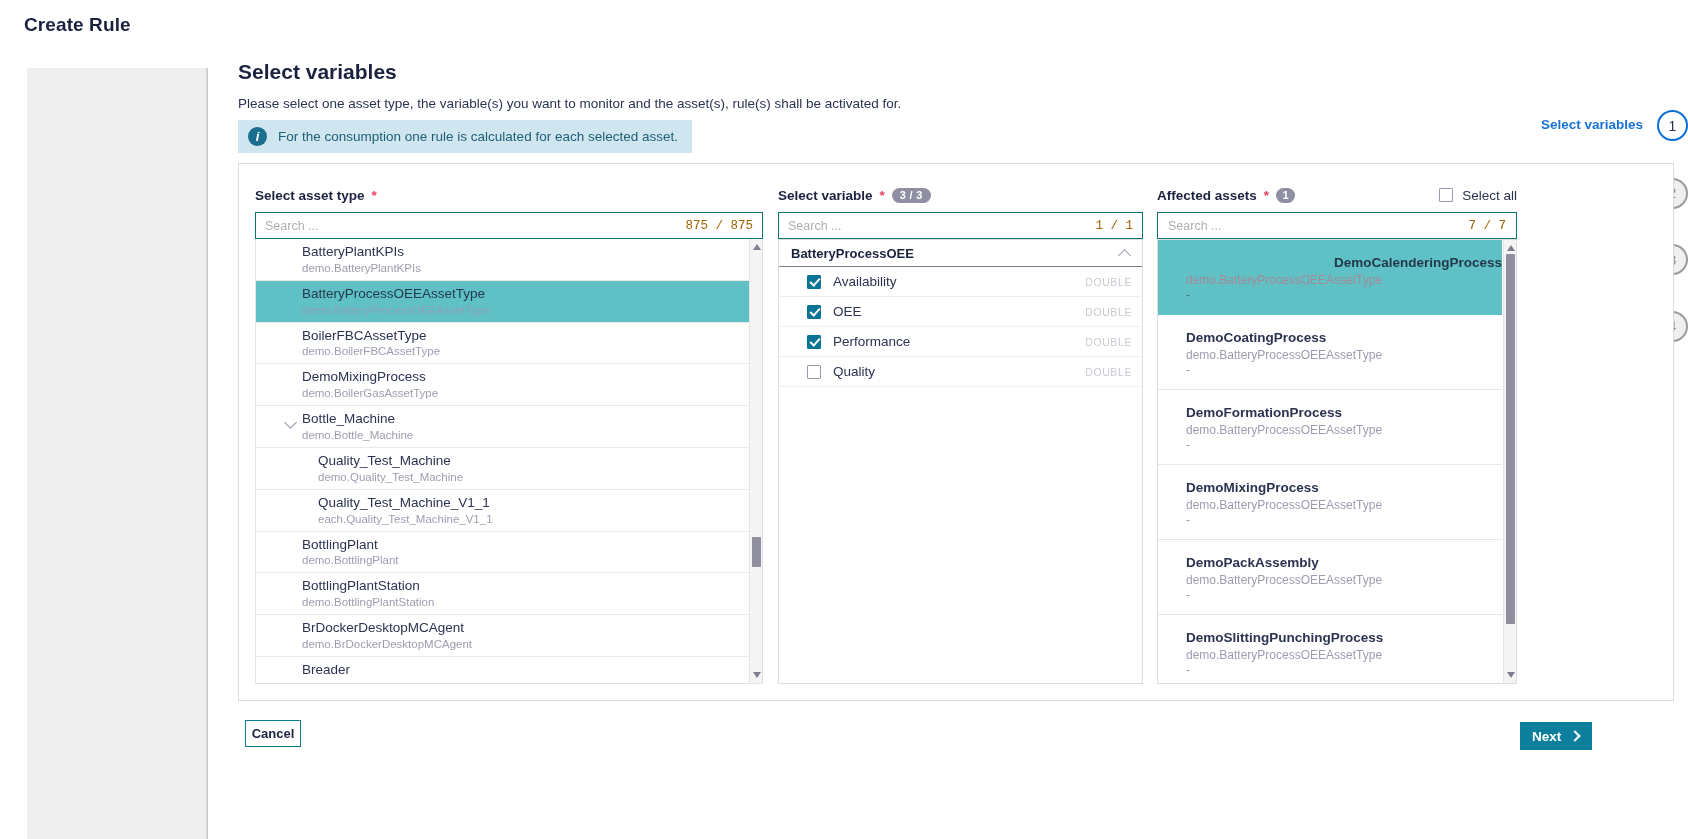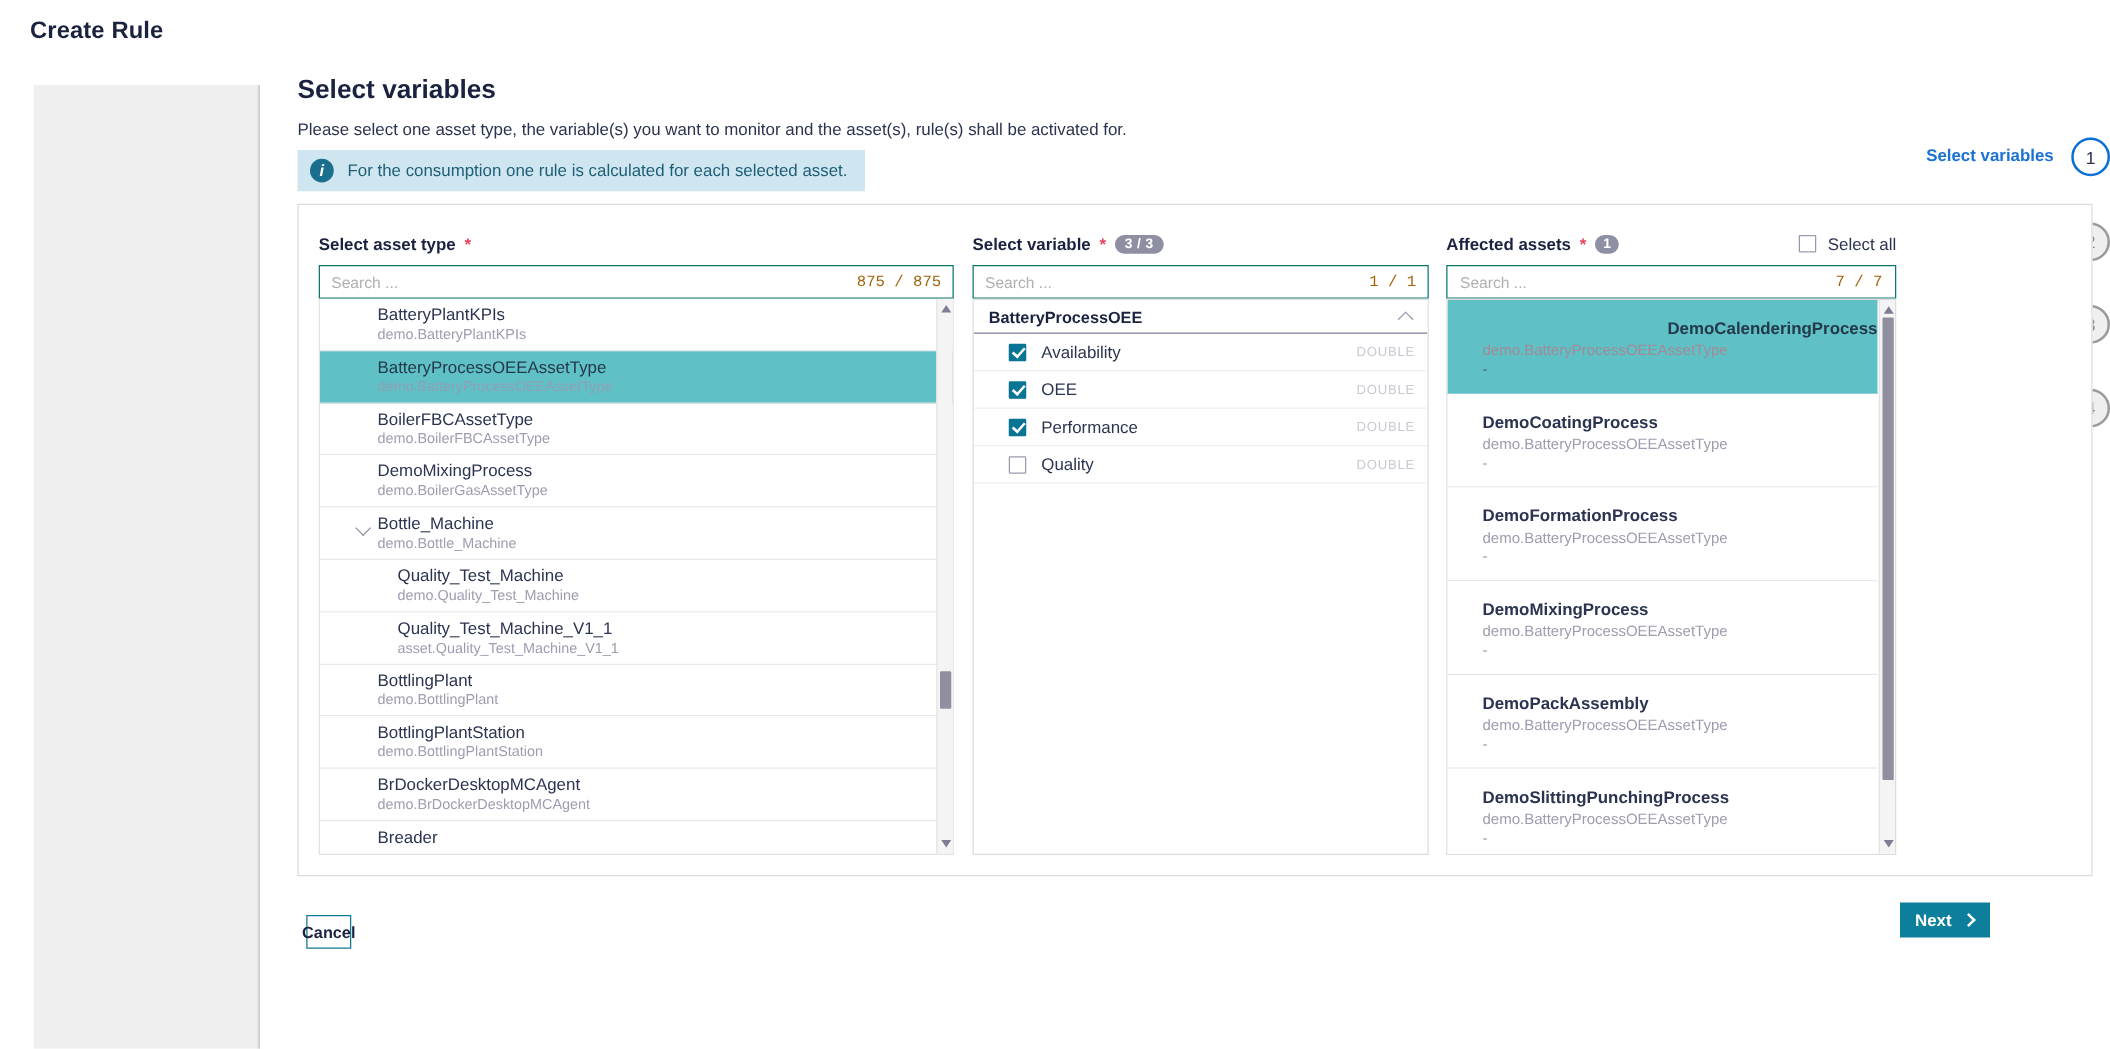--- a/index.html
+++ b/index.html
@@ -204,22 +204,22 @@
   .asset-name { font-size: 13.5px; font-weight: bold; color: #2b3350; line-height: 1.3; }
   .asset-sub  { font-size: 12px; color: #9d9db0; line-height: 1.35; }
   .asset-dash { font-size: 12px; color: #9d9db0; line-height: 1.3; }
   .asset-card.sel .asset-name { color: #24394a; text-align: right; }
   .asset-card.sel .asset-sub  { color: #a48a96; }
   .asset-card.sel .asset-dash { color: #3b6b74; }
 
   
   .footer { position: absolute; left: 238px; right: 14px; top: 716px; height: 60px; }
   .btn-cancel {
-    position: absolute; left: 7px; top: 16px;
-    width: 36px; height: 27px;
+    position: absolute; left: 7px; top: 4px;
+    width: 56px; height: 27px;
     border: 1.5px solid #0f7b93; background: #ffffff;
     color: #1b2240; font-size: 13px; font-weight: bold;
     display: flex; align-items: center; justify-content: center;
     cursor: pointer;
   }
   .btn-next {
     position: absolute; right: 82px; top: 6px;
     height: 28px; min-width: 72px;
     background: #0b7f9b; color: #ffffff;
     font-size: 13.5px; font-weight: bold;
@@ -309,21 +309,21 @@
             <div class="at-sub">demo.Bottle_Machine</div>
           </div>
 
           <div class="at-row indent1">
             <div class="at-name">Quality_Test_Machine</div>
             <div class="at-sub">demo.Quality_Test_Machine</div>
           </div>
 
           <div class="at-row indent1">
             <div class="at-name">Quality_Test_Machine_V1_1</div>
-            <div class="at-sub">asset.Quality_Test_Machine_V1_1</div>
+            <div class="at-sub">each.Quality_Test_Machine_V1_1</div>
           </div>
 
           <div class="at-row">
             <div class="at-name">BottlingPlant</div>
             <div class="at-sub">demo.BottlingPlant</div>
           </div>
 
           <div class="at-row">
             <div class="at-name">BottlingPlantStation</div>
             <div class="at-sub">demo.BottlingPlantStation</div>

